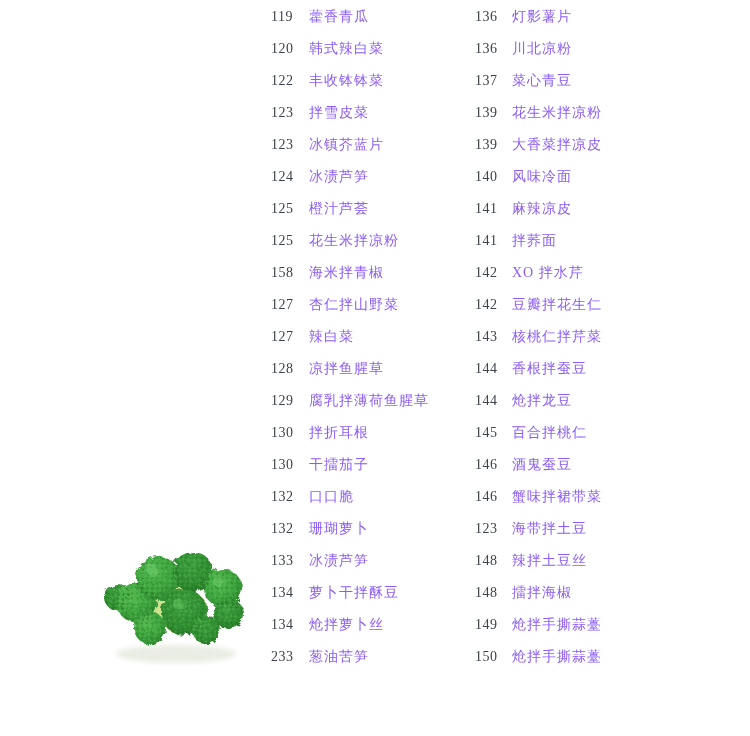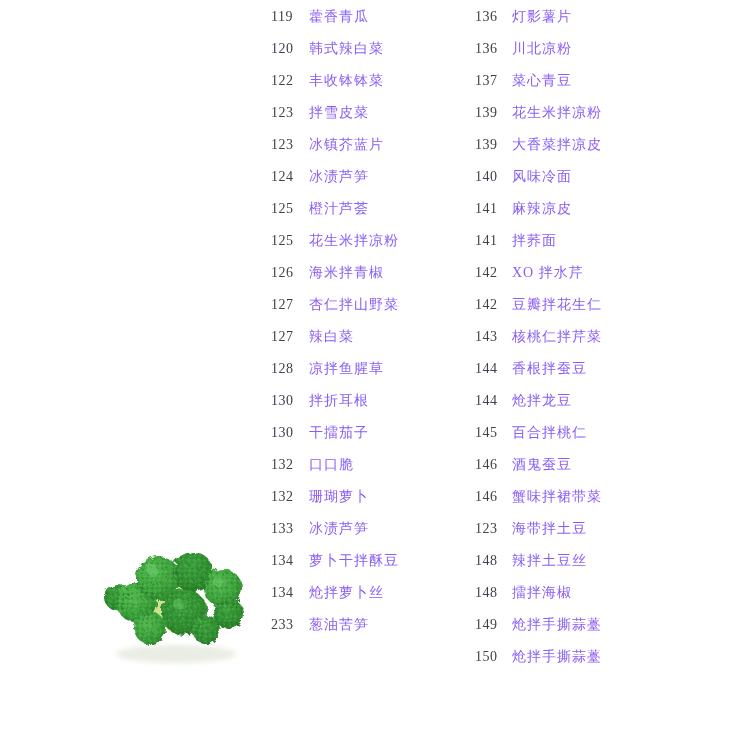--- a/index.html
+++ b/index.html
@@ -83,34 +83,38 @@
       </div>
       <div class="row">
         <span class="num">125</span>
         <span class="title">橙汁芦荟</span>
       </div>
       <div class="row">
         <span class="num">125</span>
         <span class="title">花生米拌凉粉</span>
       </div>
       <div class="row">
-        <span class="num">126</span>
+        <span class="num">158</span>
         <span class="title">海米拌青椒</span>
       </div>
       <div class="row">
         <span class="num">127</span>
         <span class="title">杏仁拌山野菜</span>
       </div>
       <div class="row">
         <span class="num">127</span>
         <span class="title">辣白菜</span>
       </div>
       <div class="row">
         <span class="num">128</span>
         <span class="title">凉拌鱼腥草</span>
+      </div>
+      <div class="row">
+        <span class="num">129</span>
+        <span class="title">腐乳拌薄荷鱼腥草</span>
       </div>
       <div class="row">
         <span class="num">130</span>
         <span class="title">拌折耳根</span>
       </div>
       <div class="row">
         <span class="num">130</span>
         <span class="title">干擂茄子</span>
       </div>
       <div class="row">

